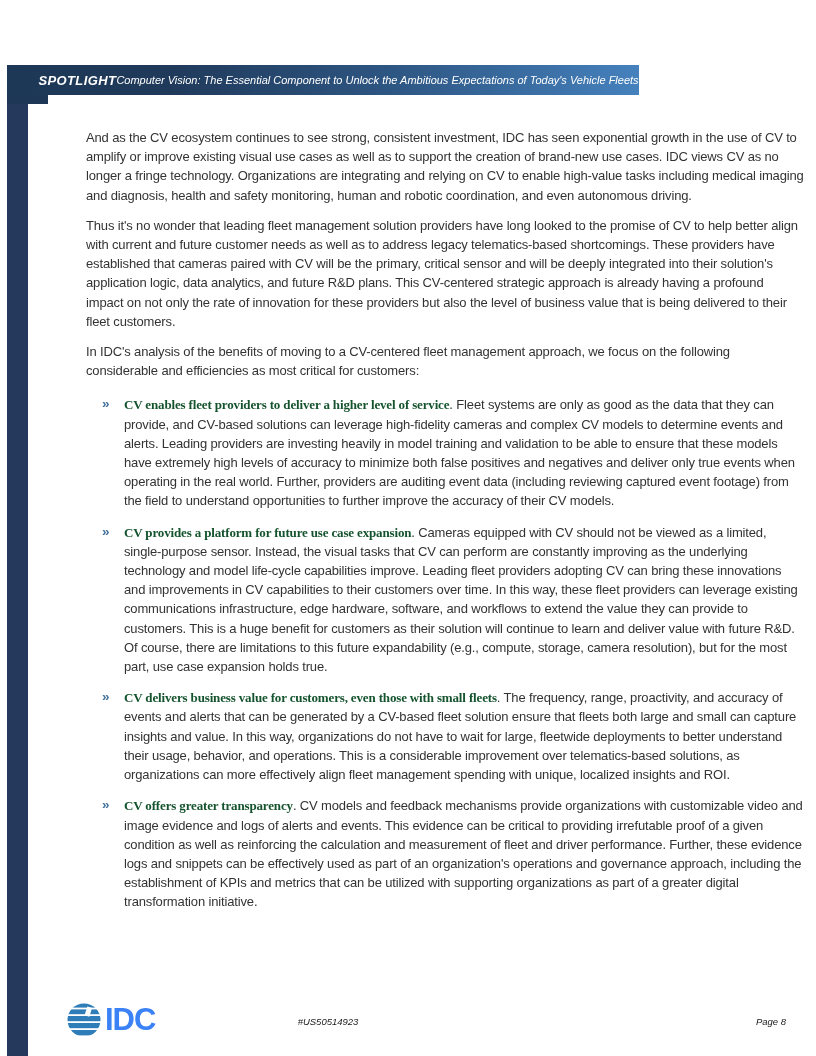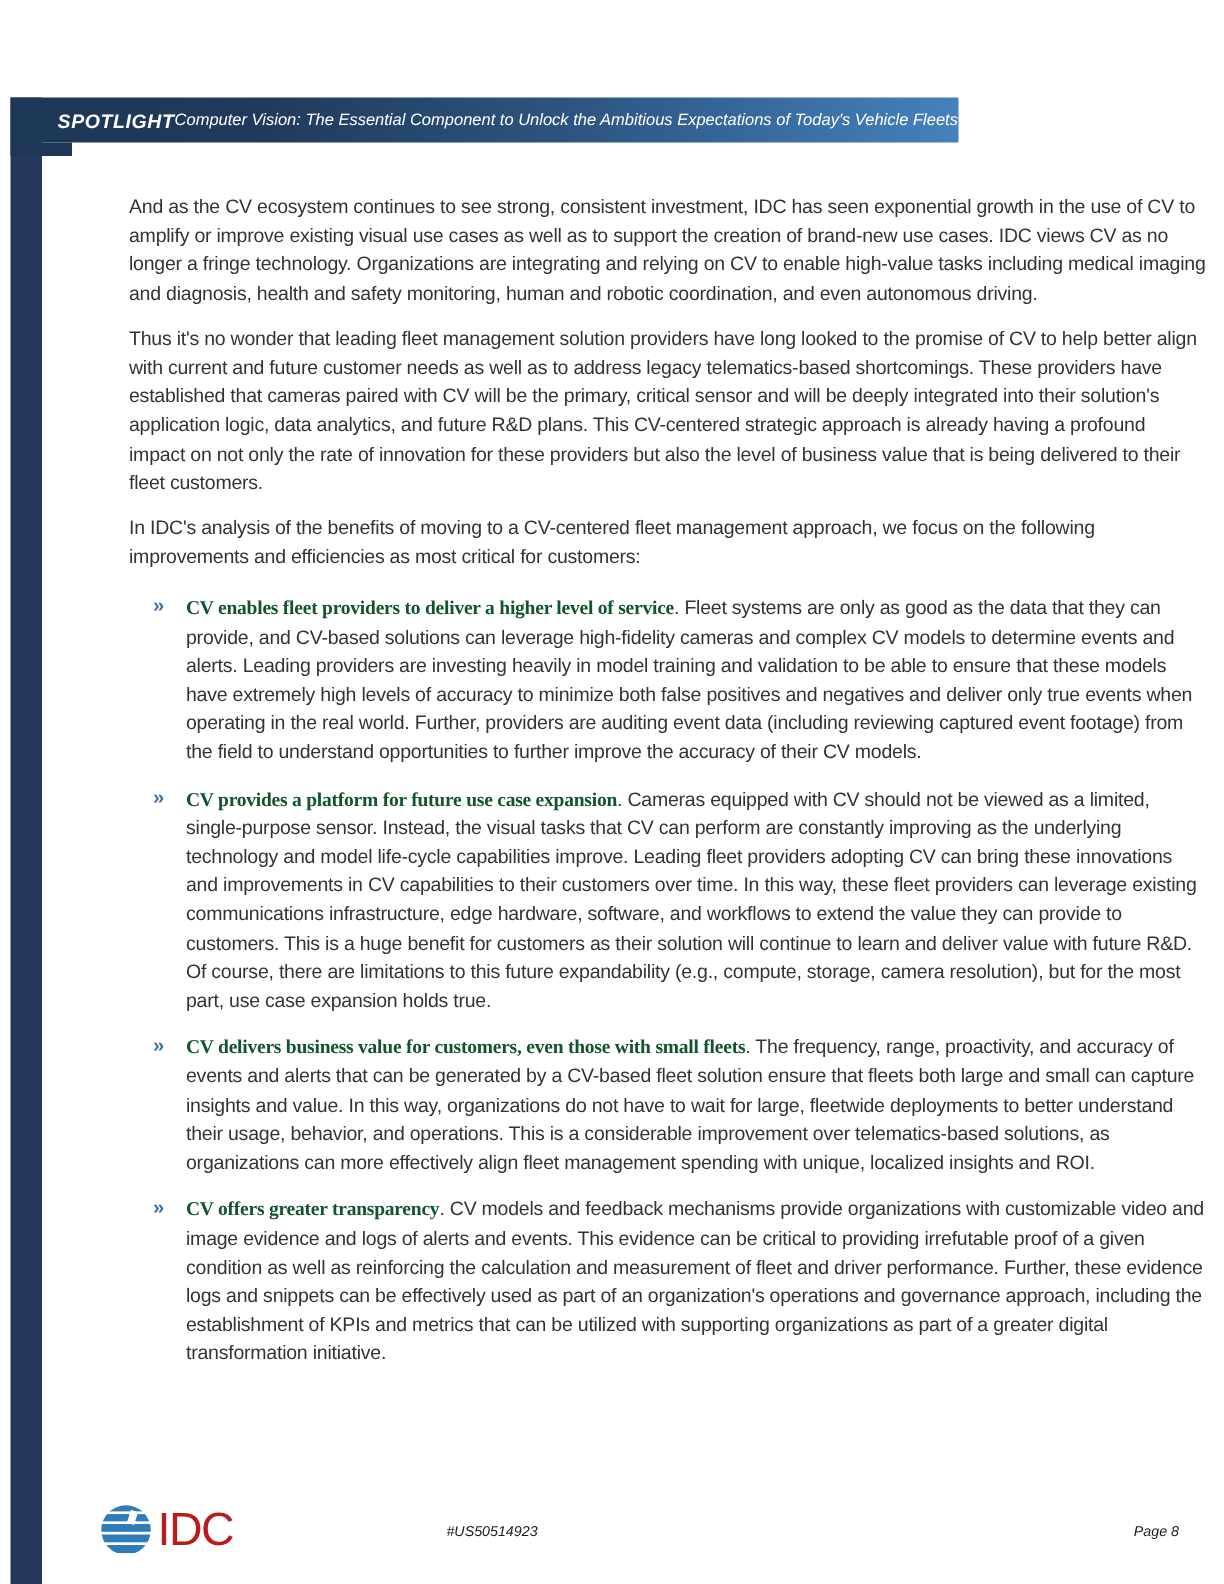--- a/index.html
+++ b/index.html
@@ -60,21 +60,21 @@
   
   .footer {
     position: absolute; left: 0; top: 998px;
     width: 816px; height: 46px;
   }
   .idc-logo {
     position: absolute; left: 66px; top: 4px;
     display: flex; align-items: center; gap: 3px;
   }
   .idc-logo-text {
-    color: #b91c1c; font-weight: normal; font-size: 31px;
+    color: #3b82f6; font-weight: bold; font-size: 31px;
     letter-spacing: -1px; line-height: 34px;
   }
   .footer-doc {
     position: absolute; left: 0; width: 656px; top: 18px;
     text-align: center; font-style: italic; font-size: 9.5px; color: #1a1a1a;
   }
   .footer-page {
     position: absolute; right: 30px; top: 18px;
     font-style: italic; font-size: 9.5px; color: #1a1a1a;
   }
@@ -86,21 +86,21 @@
 
 <div class="header-bar">
   <span class="spotlight-label">SPOTLIGHT</span>
   <span class="header-title">Computer Vision: The Essential Component to Unlock the Ambitious Expectations of Today's Vehicle Fleets</span>
 </div>
 <div class="header-tab"></div>
 
 <div class="content">
   <p class="para">And as the CV ecosystem continues to see strong, consistent investment, IDC has seen exponential growth in the use of CV to amplify or improve existing visual use cases as well as to support the creation of brand-new use cases. IDC views CV as no longer a fringe technology. Organizations are integrating and relying on CV to enable high-value tasks including medical imaging and diagnosis, health and safety monitoring, human and robotic coordination, and even autonomous driving.</p>
   <p class="para">Thus it's no wonder that leading fleet management solution providers have long looked to the promise of CV to help better align with current and future customer needs as well as to address legacy telematics-based shortcomings. These providers have established that cameras paired with CV will be the primary, critical sensor and will be deeply integrated into their solution's application logic, data analytics, and future R&amp;D plans. This CV-centered strategic approach is already having a profound impact on not only the rate of innovation for these providers but also the level of business value that is being delivered to their fleet customers.</p>
-  <p class="para">In IDC's analysis of the benefits of moving to a CV-centered fleet management approach, we focus on the following improvements and efficiencies as most critical for customers:</p>
+  <p class="para">In IDC's analysis of the benefits of moving to a CV-centered fleet management approach, we focus on the following considerable and efficiencies as most critical for customers:</p>
 
   <ul class="bullet-list">
     <li class="bullet-item">
       <span class="bullet-marker">»</span>
       <span><strong class="bullet-lead">CV enables fleet providers to deliver a higher level of service</strong><span>. Fleet systems are only as good as the data that they can provide, and CV-based solutions can leverage high-fidelity cameras and complex CV models to determine events and alerts. Leading providers are investing heavily in model training and validation to be able to ensure that these models have extremely high levels of accuracy to minimize both false positives and negatives and deliver only true events when operating in the real world. Further, providers are auditing event data (including reviewing captured event footage) from the field to understand opportunities to further improve the accuracy of their CV models.</span></span>
     </li>
     <li class="bullet-item">
       <span class="bullet-marker">»</span>
       <span><strong class="bullet-lead">CV provides a platform for future use case expansion</strong><span>. Cameras equipped with CV should not be viewed as a limited, single-purpose sensor. Instead, the visual tasks that CV can perform are constantly improving as the underlying technology and model life-cycle capabilities improve. Leading fleet providers adopting CV can bring these innovations and improvements in CV capabilities to their customers over time. In this way, these fleet providers can leverage existing communications infrastructure, edge hardware, software, and workflows to extend the value they can provide to customers. This is a huge benefit for customers as their solution will continue to learn and deliver value with future R&amp;D. Of course, there are limitations to this future expandability (e.g., compute, storage, camera resolution), but for the most part, use case expansion holds true.</span></span>
     </li>

